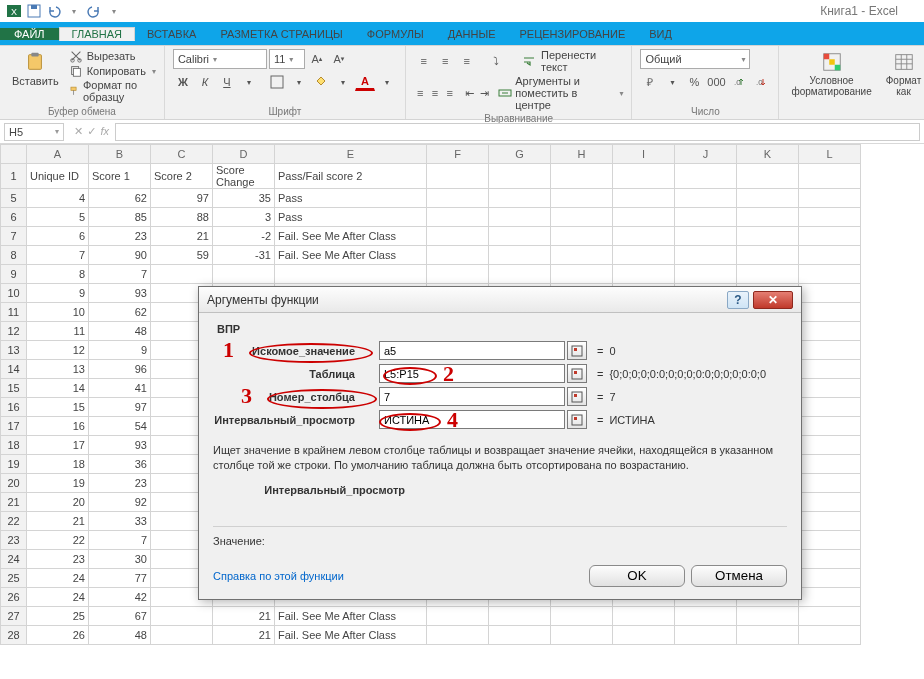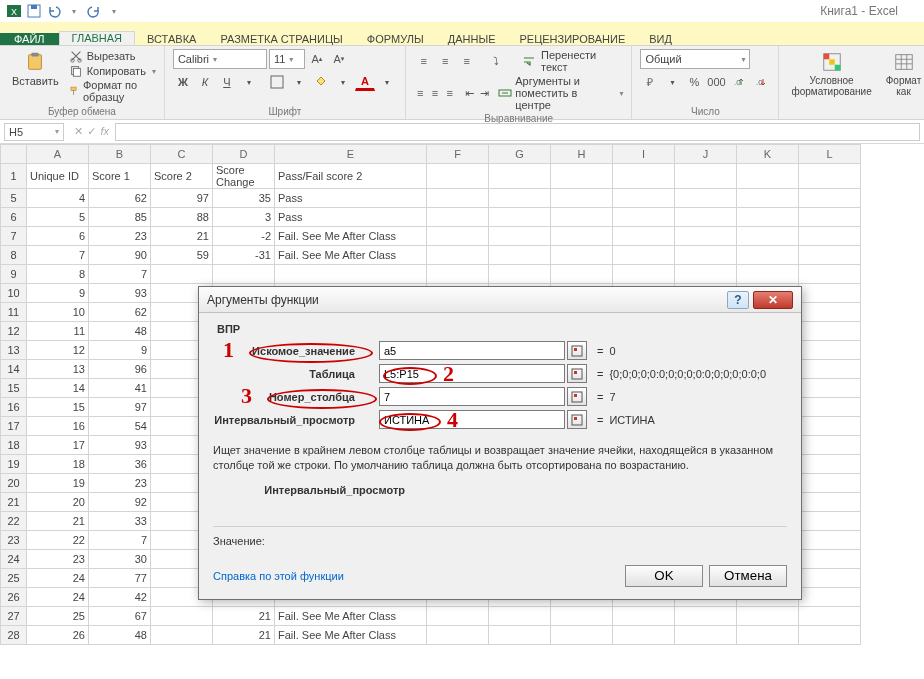--- a/index.html
+++ b/index.html
@@ -4,21 +4,21 @@
 <style>
   * { box-sizing: border-box; margin: 0; padding: 0; font-family: "Segoe UI", Tahoma, sans-serif; }
   body { background: #fff; font-size: 11px; color: #444; width: 924px; height: 679px; overflow: hidden; position: relative; }
 
   
   .qat { height: 22px; background: #fff; display: flex; align-items: center; padding: 0 6px; gap: 4px; }
   .qat .icon { width: 16px; height: 16px; display: inline-flex; align-items: center; justify-content: center; color: #666; cursor: pointer; }
   .qat .title-right { margin-left: auto; margin-right: 20px; color: #777; font-size: 12px; }
 
   
-  .ribbon-tabs { display: flex; align-items: flex-end; background: #fef9c3; border-bottom: 1px solid #d4d4d4; height: 24px; }
+  .ribbon-tabs { display: flex; align-items: center; background: #0ea5e9; border-bottom: 1px solid #d4d4d4; height: 24px; }
   .file-tab { background: #217346; color: #fff; padding: 0 14px; display: flex; align-items: center; font-size: 11px; text-transform: uppercase; }
   .tab { padding: 0 12px; display: flex; align-items: center; font-size: 11px; color: #444; cursor: pointer; text-transform: uppercase; }
   .tab.active { border: 1px solid #d4d4d4; border-bottom: 1px solid #f1f1f1; background: #f1f1f1; color: #217346; }
 
   
   .ribbon { background: #f1f1f1; border-bottom: 1px solid #d4d4d4; height: 74px; display: flex; }
   .ribbon-group { border-right: 1px solid #d9d9d9; padding: 3px 8px 2px; display: flex; flex-direction: column; }
   .ribbon-group .group-body { flex: 1; display: flex; align-items: flex-start; gap: 6px; }
   .ribbon-group .group-label { text-align: center; font-size: 10px; color: #777; padding-top: 2px; }
   .big-btn { display: flex; flex-direction: column; align-items: center; gap: 2px; cursor: pointer; padding: 2px 4px; }
@@ -70,21 +70,21 @@
   .ref-btn svg { width: 12px; height: 12px; }
   .arg-eq { margin-left: 10px; color: #333; }
   .arg-result { margin-left: 6px; }
   .desc { margin-top: 14px; line-height: 1.4; color: #333; }
   .desc-arg { margin-top: 10px; display: flex; }
   .desc-arg .lbl { width: 200px; text-align: right; font-weight: bold; padding-right: 8px; }
   .desc-arg .txt { flex: 1; }
   .val-row { margin-top: 30px; border-top: 1px solid #d0d0d0; padding-top: 8px; }
   .dlg-footer { display: flex; align-items: center; padding: 8px 14px 12px; }
   .help-link { color: #0066cc; cursor: pointer; }
-  .dlg-btn { width: 78px; height: 22px; border: 1px solid #8a8a8a; background: linear-gradient(#fdfdfd,#e1e1e1); border-radius: 0; margin-left: 6px; cursor: pointer; }
+  .dlg-btn { width: 96px; height: 22px; border: 1px solid #8a8a8a; background: linear-gradient(#fdfdfd,#e1e1e1); border-radius: 6px; margin-left: 6px; cursor: pointer; }
 
   
   .anno-oval { position: absolute; border: 2.5px solid #c00; border-radius: 50%; pointer-events: none; }
   .anno-num { position: absolute; color: #c00; font-weight: bold; font-family: Georgia, serif; font-size: 22px; pointer-events: none; }
 </style>
 </head>
 <body>
 
 <div class="qat">
   <span class="icon">

